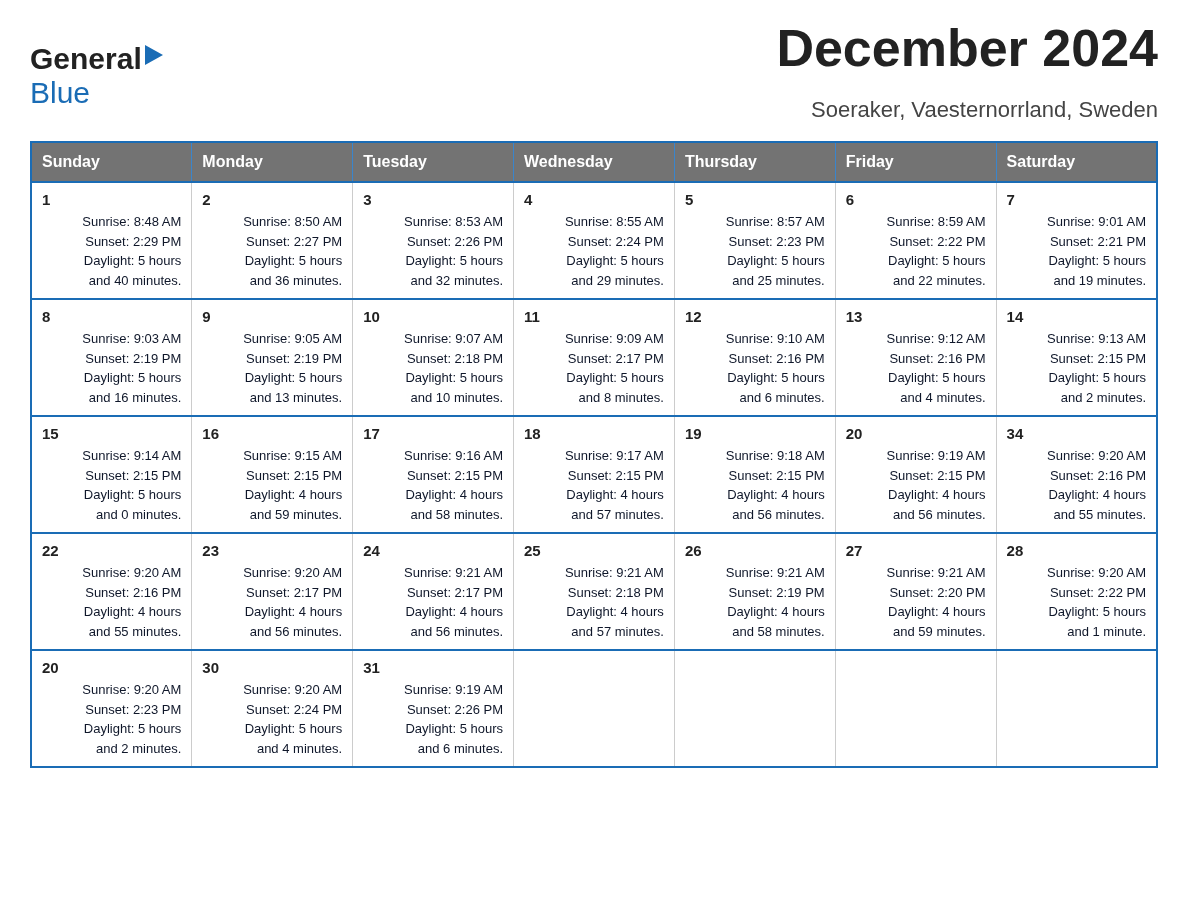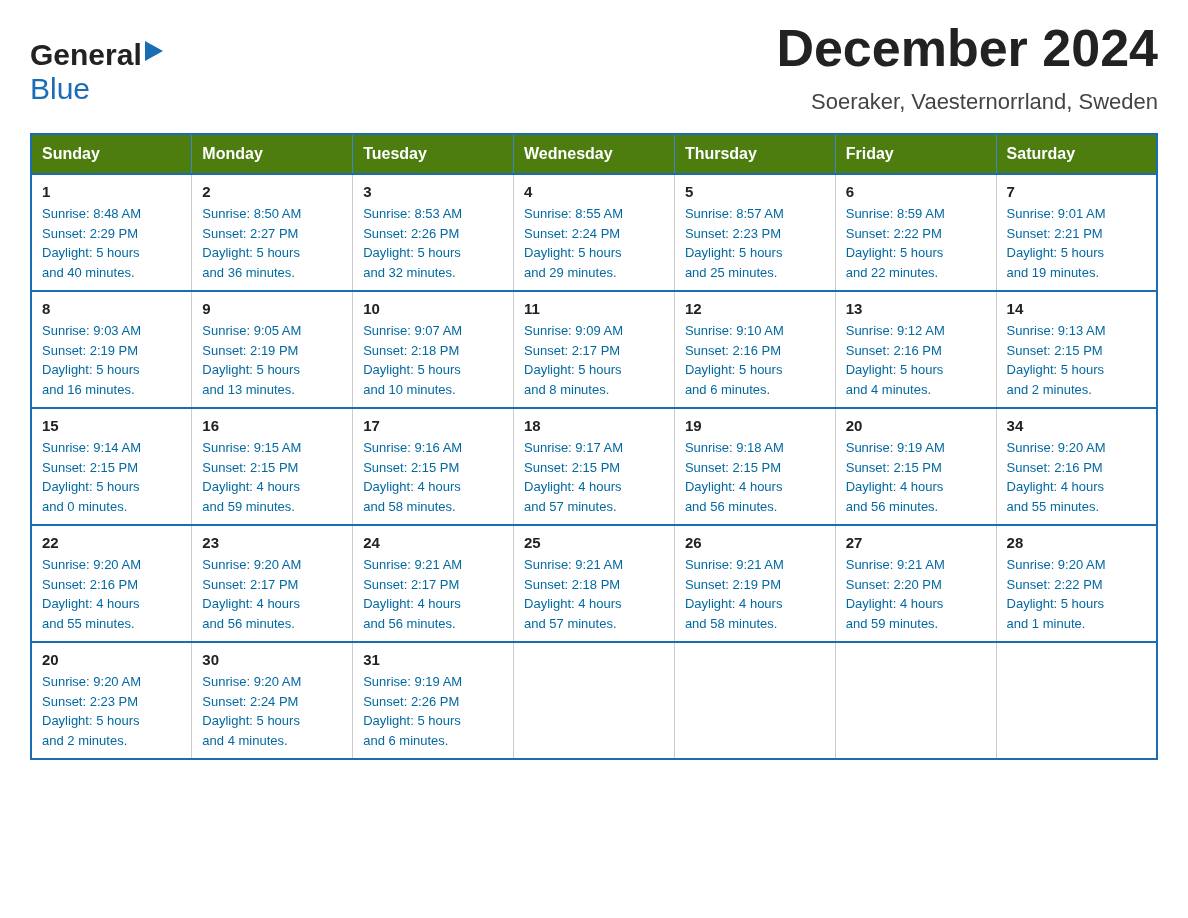--- a/index.html
+++ b/index.html
@@ -33,29 +33,29 @@
     .title-block h1 {
       font-size: 52px;
       font-weight: bold;
       color: #222;
       line-height: 1.1;
     }
     .title-block h2 {
       font-size: 22px;
       font-weight: normal;
       color: #444;
-      margin-top: 12px;
+      margin-top: 20px;
     }
     .calendar {
       width: 100%;
       border-collapse: collapse;
       border: 2px solid #1a6cb5;
     }
     .calendar th {
-      background-color: #4d7c0f;
+      background-color: #737373;
       color: #fff;
       font-size: 16px;
       font-weight: bold;
       padding: 10px 10px;
       text-align: left;
       border-right: 1px solid #3a85cc;
     }
     .calendar th:last-child {
       border-right: none;
     }
@@ -77,21 +77,22 @@
     }
     .day-number {
       font-size: 15px;
       font-weight: bold;
       margin-bottom: 4px;
       display: block;
     }
     .day-info {
       font-size: 13px;
       line-height: 1.5;
-      color: #0369a1;
+      color: #0f172a;
+      text-align: right;
     }
     .empty-cell {
       background: #fff;
     }
   </style>
 </head>
 <body>
 
 <div class="header-row">
   <div class="logo">

